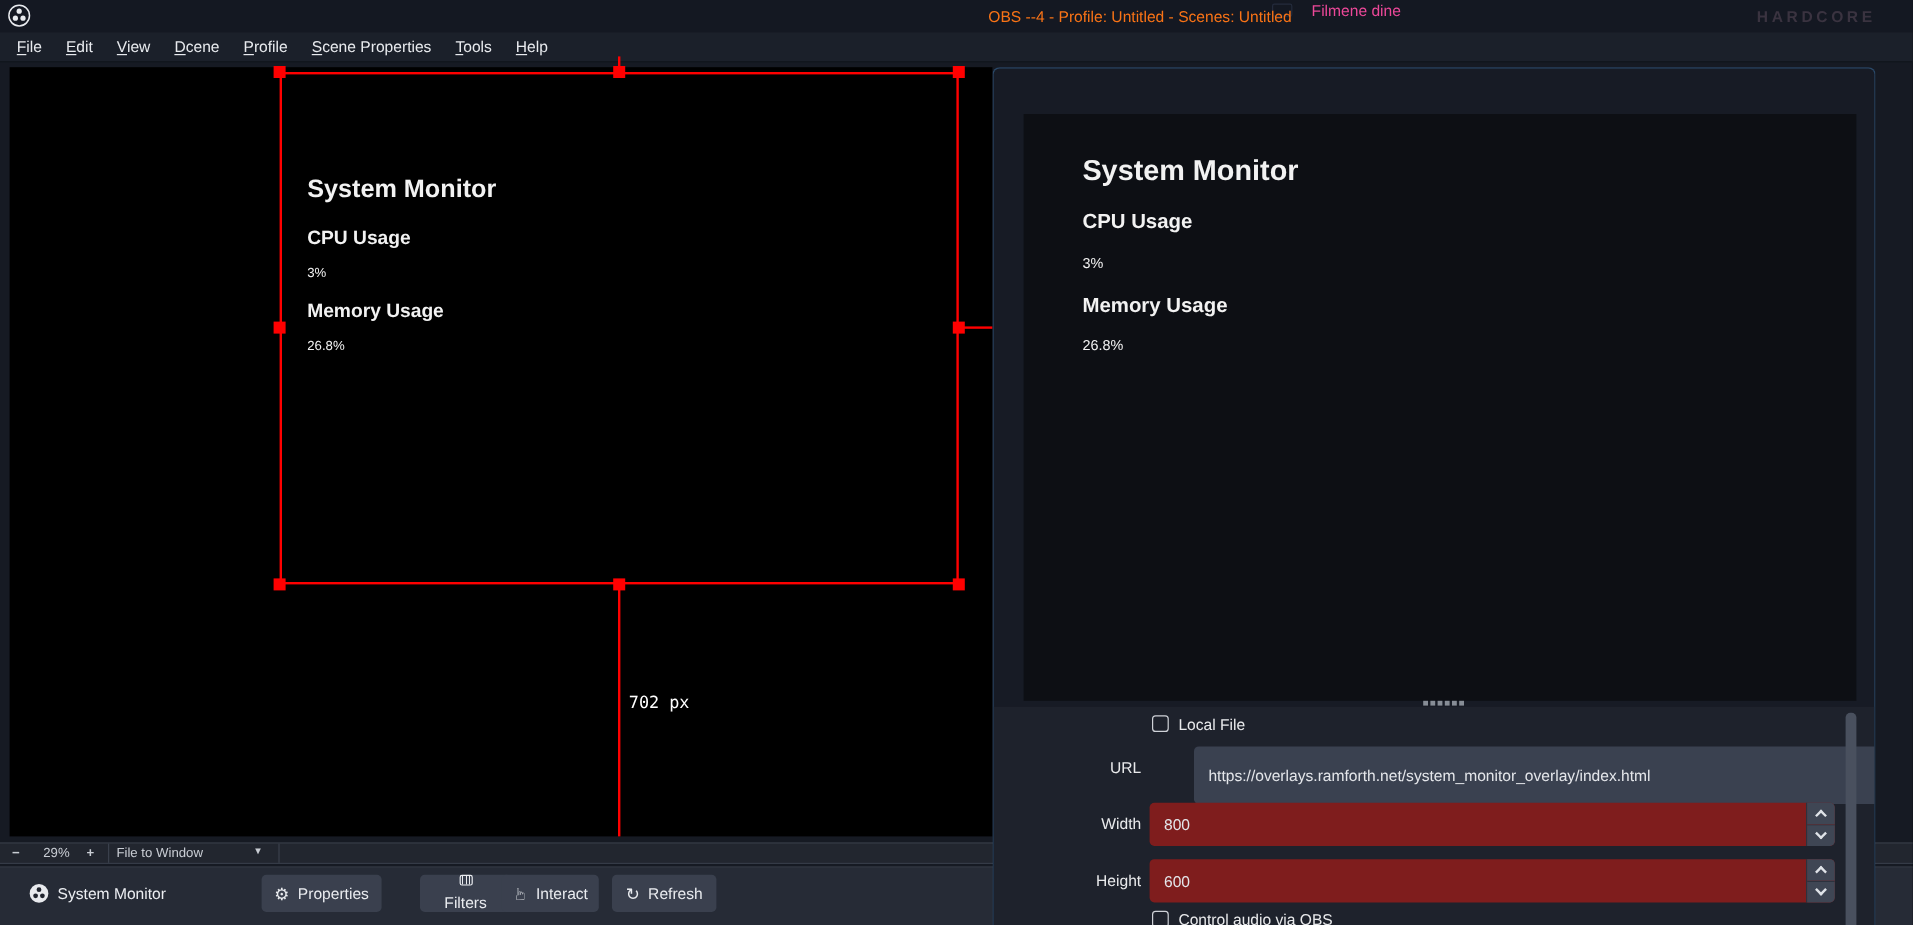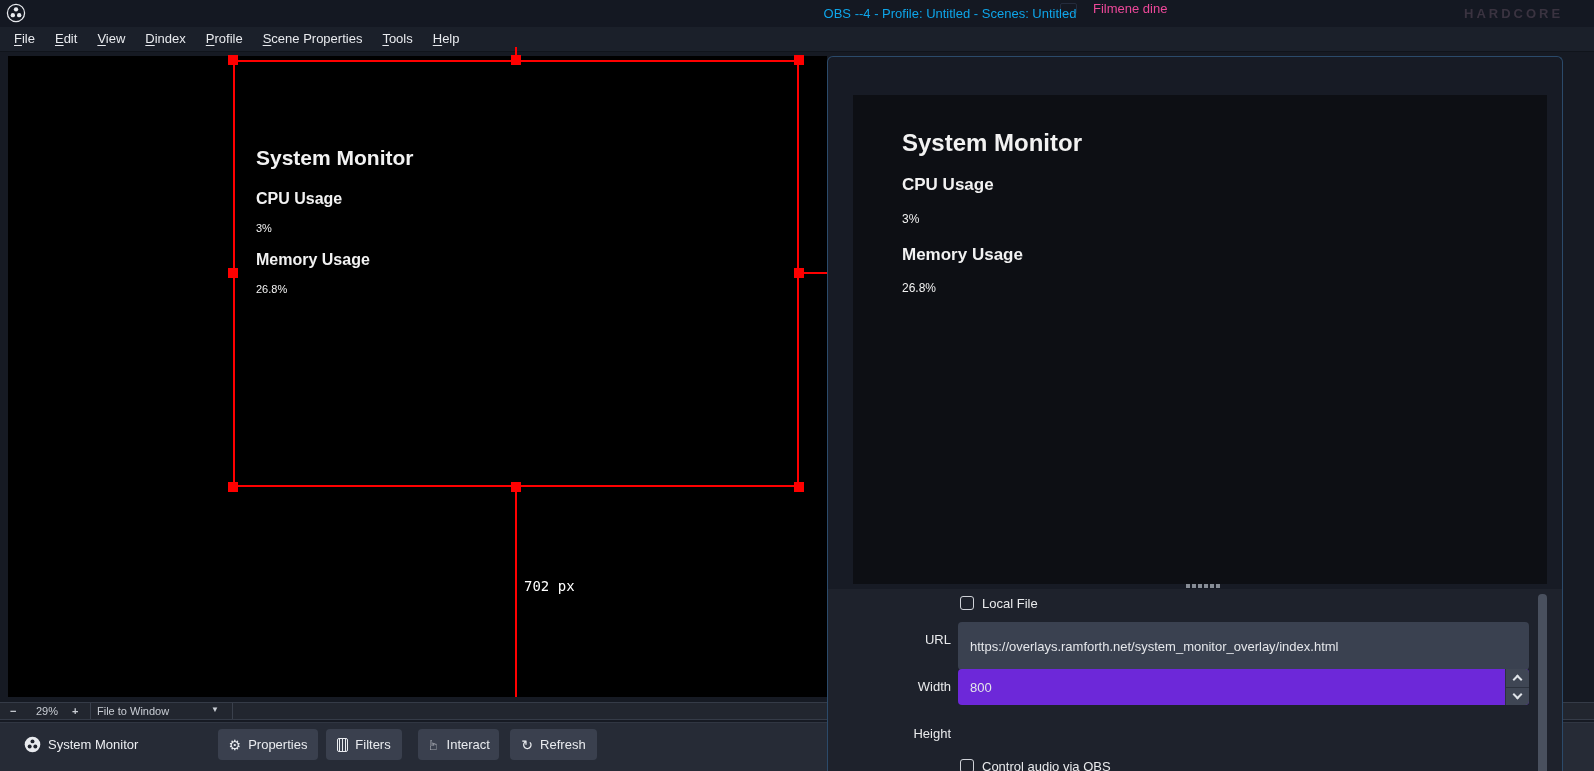--- a/index.html
+++ b/index.html
@@ -11,21 +11,21 @@
     color:#e8eaee;
     -webkit-font-smoothing:antialiased;
   }
   
   #main-window { position:absolute; inset:0; background:#161a23; }
 
   #titlebar { position:absolute; left:0; top:0; width:1594px; height:27px; background:#141822; }
   .obs-logo { position:absolute; left:6px; top:3px; width:20px; height:20px; }
   #window-title {
     position:absolute; left:950px; top:6px; transform:translateX(-50%);
-    font-size:13px; color:#0ea5e9; white-space:nowrap;
+    font-size:13px; color:#f97316; white-space:nowrap;
   }
   .artifact { position:absolute; color:#ec4899; white-space:nowrap; }
   #artifact-folder-icon { left:1060px; top:3px; width:17px; height:11px; border:1px solid #242b3c; border-radius:2px; }
   #artifact-filmene { left:1093px; top:1px; font-size:13px; }
   #artifact-hardcore {
     left:1464px; top:6px; font-size:13px; font-weight:bold; letter-spacing:3px;
     color:#3a3340;
   }
 
   #menubar {
@@ -78,21 +78,21 @@
   }
   #source-icon { position:absolute; left:24px; top:13px; width:17px; height:17px; }
   #source-name { position:absolute; left:48px; top:736px; font-size:13px; color:#eceef2; }
   #source-name { top:14px; }
   .tb-btn {
     position:absolute; top:6px; height:31px; background:#3a404e; border:none; border-radius:4px;
     color:#e9ebef; font-family:"Liberation Sans",sans-serif; font-size:13px;
     display:flex; align-items:center; justify-content:center; gap:7px; cursor:pointer;
   }
   #btn-properties { left:218px; width:100px; }
-  #btn-filters    { left:326px; width:76px; }
+  #btn-filters    { left:350px; width:76px;flex-direction:column; }
   #btn-interact   { left:418px; width:81px; }
   #btn-refresh    { left:510px; width:87px; }
   .tb-icon { font-size:14px; line-height:1; }
   #interact-icon { display:inline-block; transform:rotate(-90deg); font-size:14px; }
   #filters-icon {
     width:11px; height:14px; border:1px solid #e9ebef; border-radius:2px;
     background:repeating-linear-gradient(90deg, transparent 0 1px, #e9ebef 1px 2px, transparent 2px 3px);
   }
 
   
@@ -139,25 +139,25 @@
 
   .form-label { position:absolute; left:0; width:123px; text-align:right; font-size:13px; color:#e9eaec; }
   #lbl-url    { top:33px; line-height:35px; }
   #lbl-width  { top:80px; line-height:36px; }
   #lbl-height { top:127px; line-height:36px; }
 
   .txt-input {
     position:absolute; left:130px; width:571px; background:#3a4150; border:none; border-radius:4px;
     color:#e4e6ea; font-family:"Liberation Sans",sans-serif; font-size:13px; padding:0 12px; outline:none;
   }
-  #inp-url { top:33px; height:48px; }
+  #inp-url { top:33px; height:48px;margin-left:37px; }
   .spin-wrap { position:absolute; left:130px; width:571px; height:36px; }
   #wrap-width { top:80px; } #wrap-height { top:127px; }
   .spin-wrap input {
-    position:absolute; inset:0; width:100%; height:100%; background:#6d28d9; border:none; border-radius:4px;
+    position:absolute; inset:0; width:100%; height:100%; background:#7f1d1d; border:none; border-radius:4px;
     color:#e4e6ea; font-family:"Liberation Sans",sans-serif; font-size:13px; padding:0 34px 0 12px; outline:none;
   }
   .spin { position:absolute; right:0; top:0; bottom:0; width:24px; border-left:1px solid #2c323e; }
   .spin-btn { position:absolute; left:0; right:0; height:50%; background:#3f4654; cursor:pointer; }
   .spin-btn.up { top:0; border-radius:0 4px 0 0; }
   .spin-btn.dn { bottom:0; border-top:1px solid #2c323e; border-radius:0 0 4px 0; }
   .spin-chev { position:absolute; left:8px; width:7px; height:7px; border-right:2px solid #dfe3e8; border-bottom:2px solid #dfe3e8; }
   .spin-btn.up .spin-chev { top:7px; transform:rotate(-135deg); }
   .spin-btn.dn .spin-chev { top:3px; transform:rotate(45deg); }
 
@@ -178,21 +178,21 @@
     <div id="artifact-folder-icon" class="artifact"></div>
     <span id="artifact-filmene" class="artifact">Filmene dine</span>
     <span id="artifact-hardcore" class="artifact">HARDCORE</span>
     <span id="window-title">OBS --4 - Profile: Untitled - Scenes: Untitled</span>
   </div>
 
   <div id="menubar">
     <div class="menu-item"><span class="mn">F</span><span>ile</span></div>
     <div class="menu-item"><span class="mn">E</span><span>dit</span></div>
     <div class="menu-item"><span class="mn">V</span><span>iew</span></div>
-    <div class="menu-item"><span class="mn">D</span><span>index</span></div>
+    <div class="menu-item"><span class="mn">D</span><span>cene</span></div>
     <div class="menu-item"><span class="mn">P</span><span>rofile</span></div>
     <div class="menu-item"><span class="mn">S</span><span>cene Properties</span></div>
     <div class="menu-item"><span class="mn">T</span><span>ools</span></div>
     <div class="menu-item"><span class="mn">H</span><span>elp</span></div>
   </div>
 
   <div id="canvas">
     <span id="cv-heading" class="src-text">System Monitor</span>
     <span id="cv-cpu" class="src-text">CPU Usage</span>
     <span id="cv-cpu-val" class="src-text">3%</span>
@@ -284,19 +284,30 @@
         <div class="spin-btn up">
             <i class="spin-chev"></i>
           </div>
         <div class="spin-btn dn">
             <i class="spin-chev"></i>
           </div>
       </div>
     </div>
 
     <span class="form-label" id="lbl-height">Height</span>
+    <div class="spin-wrap" id="wrap-height">
+      <input type="text" value="600" style="">
+      <div class="spin">
+        <div class="spin-btn up">
+            <i class="spin-chev"></i>
+          </div>
+        <div class="spin-btn dn">
+            <i class="spin-chev"></i>
+          </div>
+      </div>
+    </div>
 
     <span class="cb" id="cb-audio"></span>
     <span class="cb-label" id="lbl-audio">Control audio via OBS</span>
 
     <div id="dlg-scrollbar"></div>
   </div>
 </div>
 
 </body></html>

